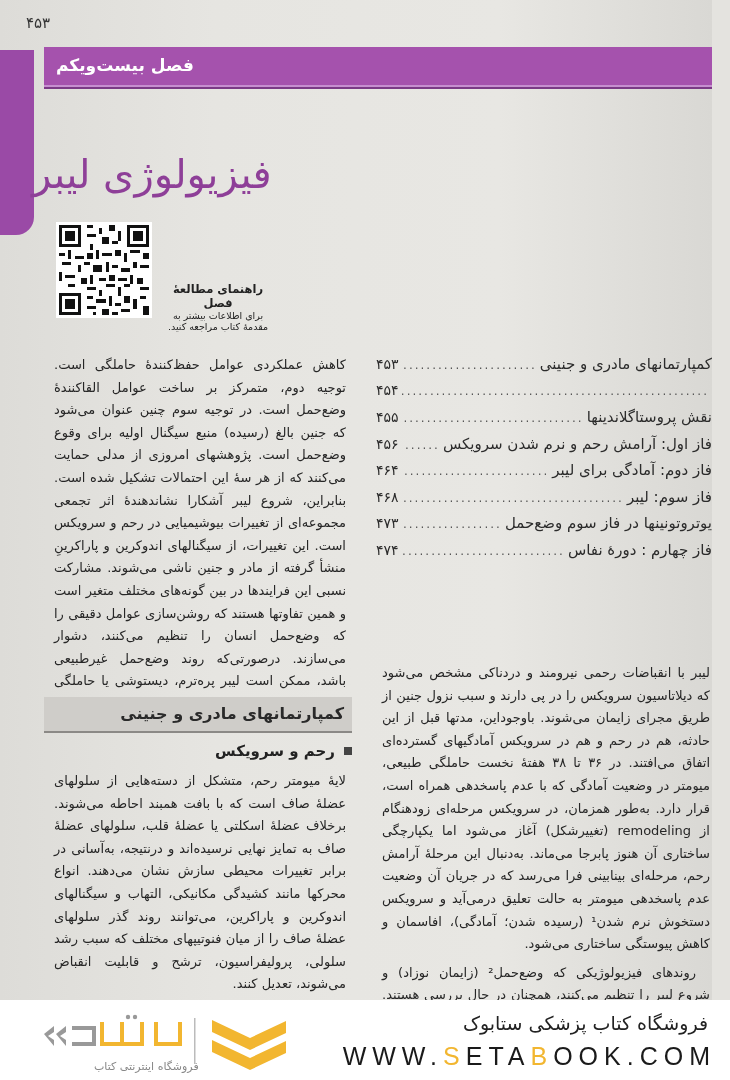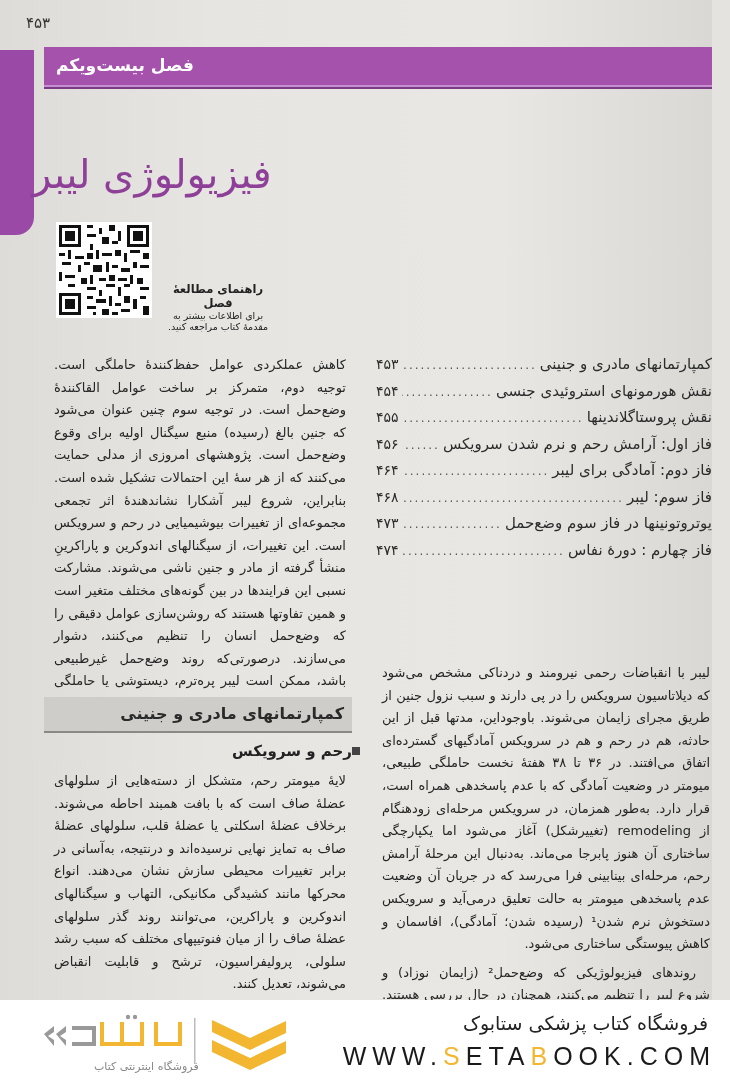--- a/index.html
+++ b/index.html
@@ -80,23 +80,23 @@
       position: absolute; left: 44px; top: 697px; width: 308px; height: 36px;
       background: #cfcdc9;
       border-bottom: 2px solid #8b8986;
       direction: rtl;
     }
     .section-box span {
       position: absolute; right: 8px; top: 7px;
       font-size: 16px; font-weight: bold; color: #2a2a2a;
     }
     .subsection {
-      position: absolute; left: 56px; top: 742px; width: 304px;
+      position: absolute; left: 48px; top: 742px; width: 304px;
       direction: rtl; font-size: 15px; font-weight: bold; color: #222;
-      display: flex; align-items: center; gap: 0;
+      display: flex; align-items: center; gap: 9px;
     }
     .bullet-square { width: 8px; height: 8px; background: #444; display: inline-block; }
     .col-left2 { left: 48px; top: 764px; width: 304px; }
 
     .footer {
       position: absolute; left: 0; top: 1000px; width: 730px; height: 80px;
       background: #ffffff;
     }
     .footer-shop {
       position: absolute; right: 22px; top: 12px;
@@ -206,21 +206,20 @@
     <div class="sub">مقدمهٔ کتاب مراجعه کنید.</div>
   </div>
 
   <div class="toc">
     <div class="toc-row">
       <span class="toc-title">کمپارتمانهای مادری و جنینی</span>
       <span class="toc-dots">..........................................................</span>
       <span class="toc-page">۴۵۳</span>
     </div>
     <div class="toc-row">
-      <span class="toc-title">نقش هورمونهای استروئیدی جنسی</span>
       <span class="toc-dots">..........................................................</span>
       <span class="toc-page">۴۵۴</span>
     </div>
     <div class="toc-row">
       <span class="toc-title">نقش پروستاگلاندینها</span>
       <span class="toc-dots">..........................................................</span>
       <span class="toc-page">۴۵۵</span>
     </div>
     <div class="toc-row">
       <span class="toc-title">فاز اول: آرامش رحم و نرم شدن سرویکس</span>

